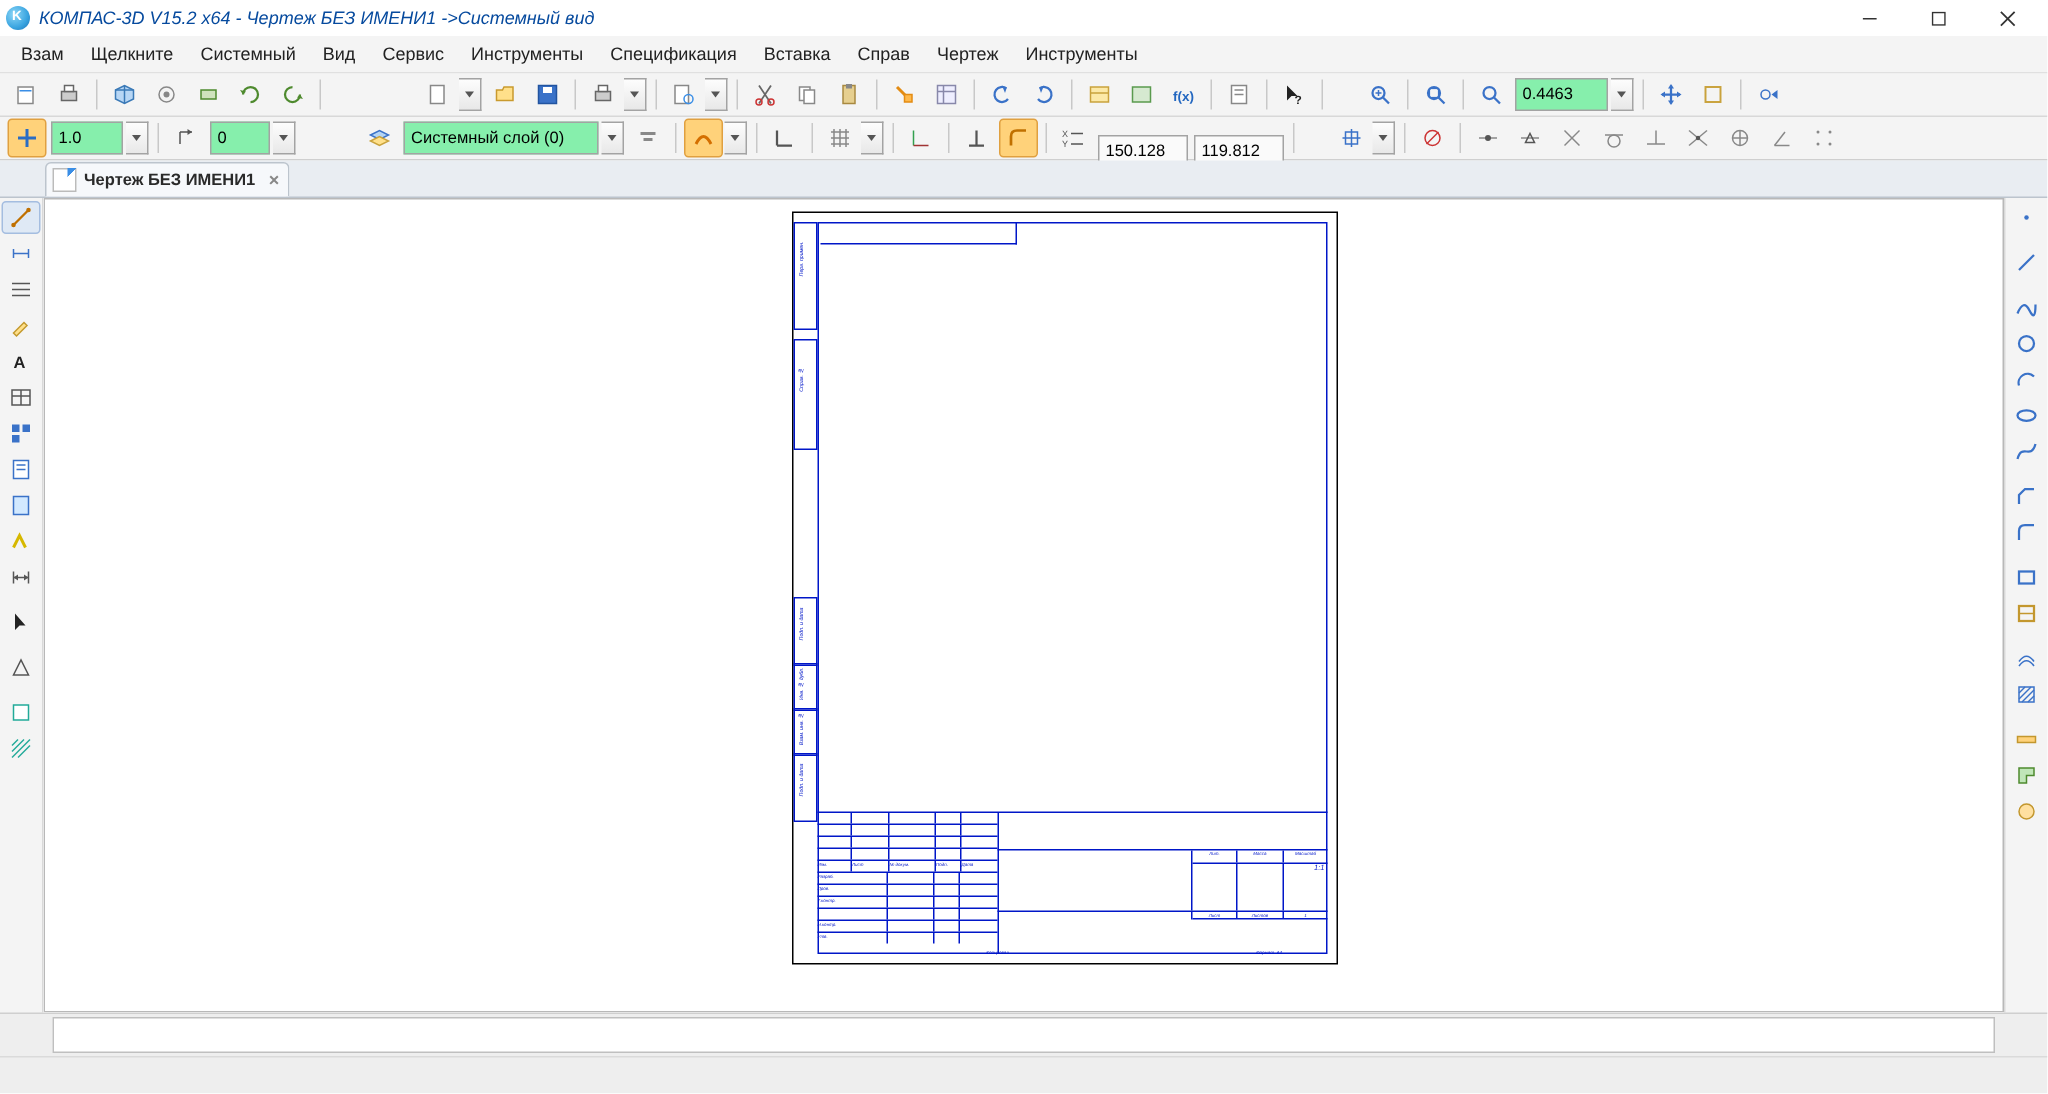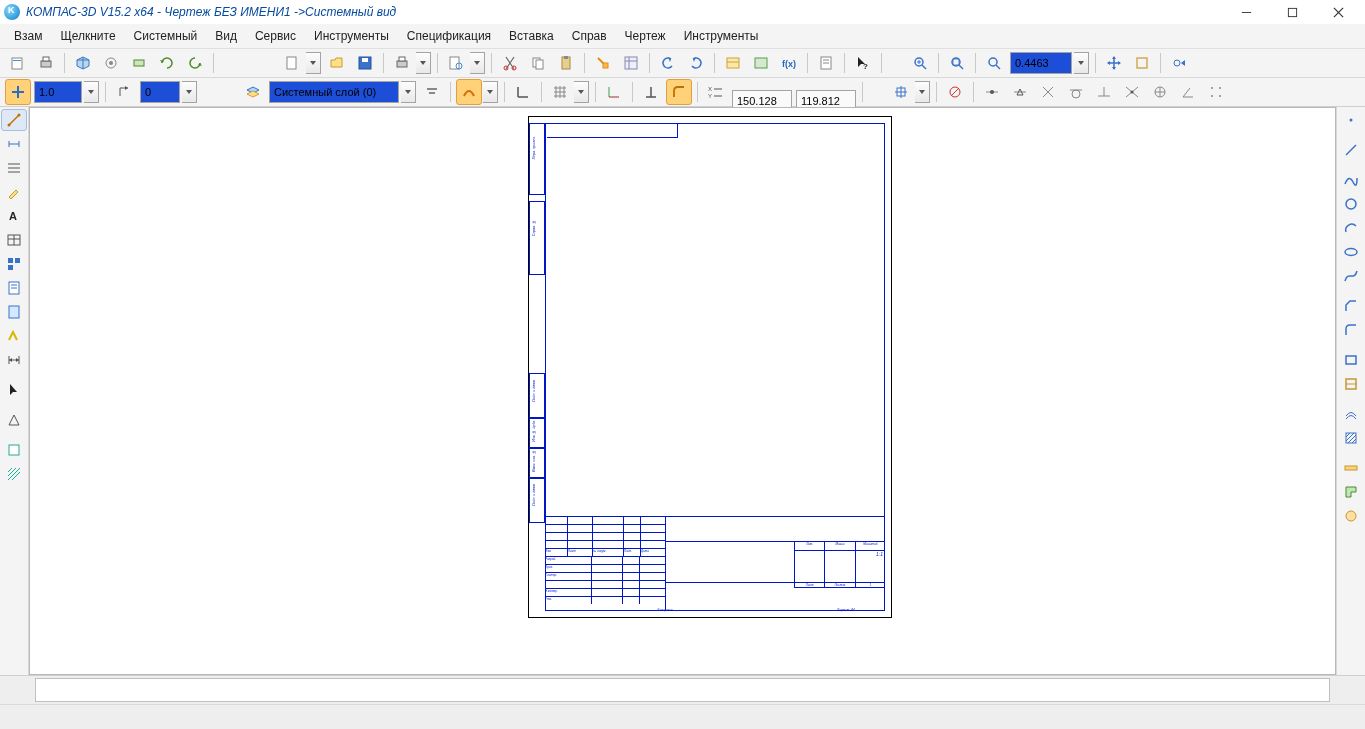--- a/index.html
+++ b/index.html
@@ -104,21 +104,21 @@
   }
   .tb-btn svg { width: 16px; height: 16px; }
   .tb-sep {
     width: 1px; height: 20px;
     background: #c8c8c8;
     margin: 0 4px;
   }
   .tb-input {
     height: 20px;
     border: 1px solid #a3a3a3;
-    background: #1d4ed8;
+    background: #86efac;
     font-size: 11px;
     padding: 0 4px;
     margin: 0 2px;
   }
   .tb-input.readonly { background: #fafafa; margin-top: 18px; }
   .tb-dropdown {
     width: 14px; height: 20px;
     border: 1px solid #a3a3a3;
     border-left: none;
     background: linear-gradient(#fdfdfd,#e8e8e8);
@@ -853,20 +853,27 @@
     <div class="tb-btn">
         <svg viewBox="0 0 16 16">
           <circle cx="4" cy="4" r="1" fill="#888"></circle>
           <circle cx="12" cy="4" r="1" fill="#888"></circle>
           <circle cx="4" cy="12" r="1" fill="#888"></circle>
           <circle cx="12" cy="12" r="1" fill="#888"></circle>
         </svg>
       </div>
   </div>
 
+  <div class="doc-tabs">
+    <div class="doc-tab">
+      <div class="tab-icon"></div>
+      <span>Чертеж БЕЗ ИМЕНИ1</span>
+      <span class="close-x">×</span>
+    </div>
+  </div>
 
   <div class="main-area">
 
     <div class="left-toolbox">
       <div class="tool-btn sel">
           <svg viewBox="0 0 16 16">
             <line x1="3" y1="13" x2="13" y2="3" stroke="#c07000" stroke-width="1.5"></line>
             <circle cx="3" cy="13" r="1.5" fill="#c07000"></circle>
             <circle cx="13" cy="3" r="1.5" fill="#c07000"></circle>
           </svg>

